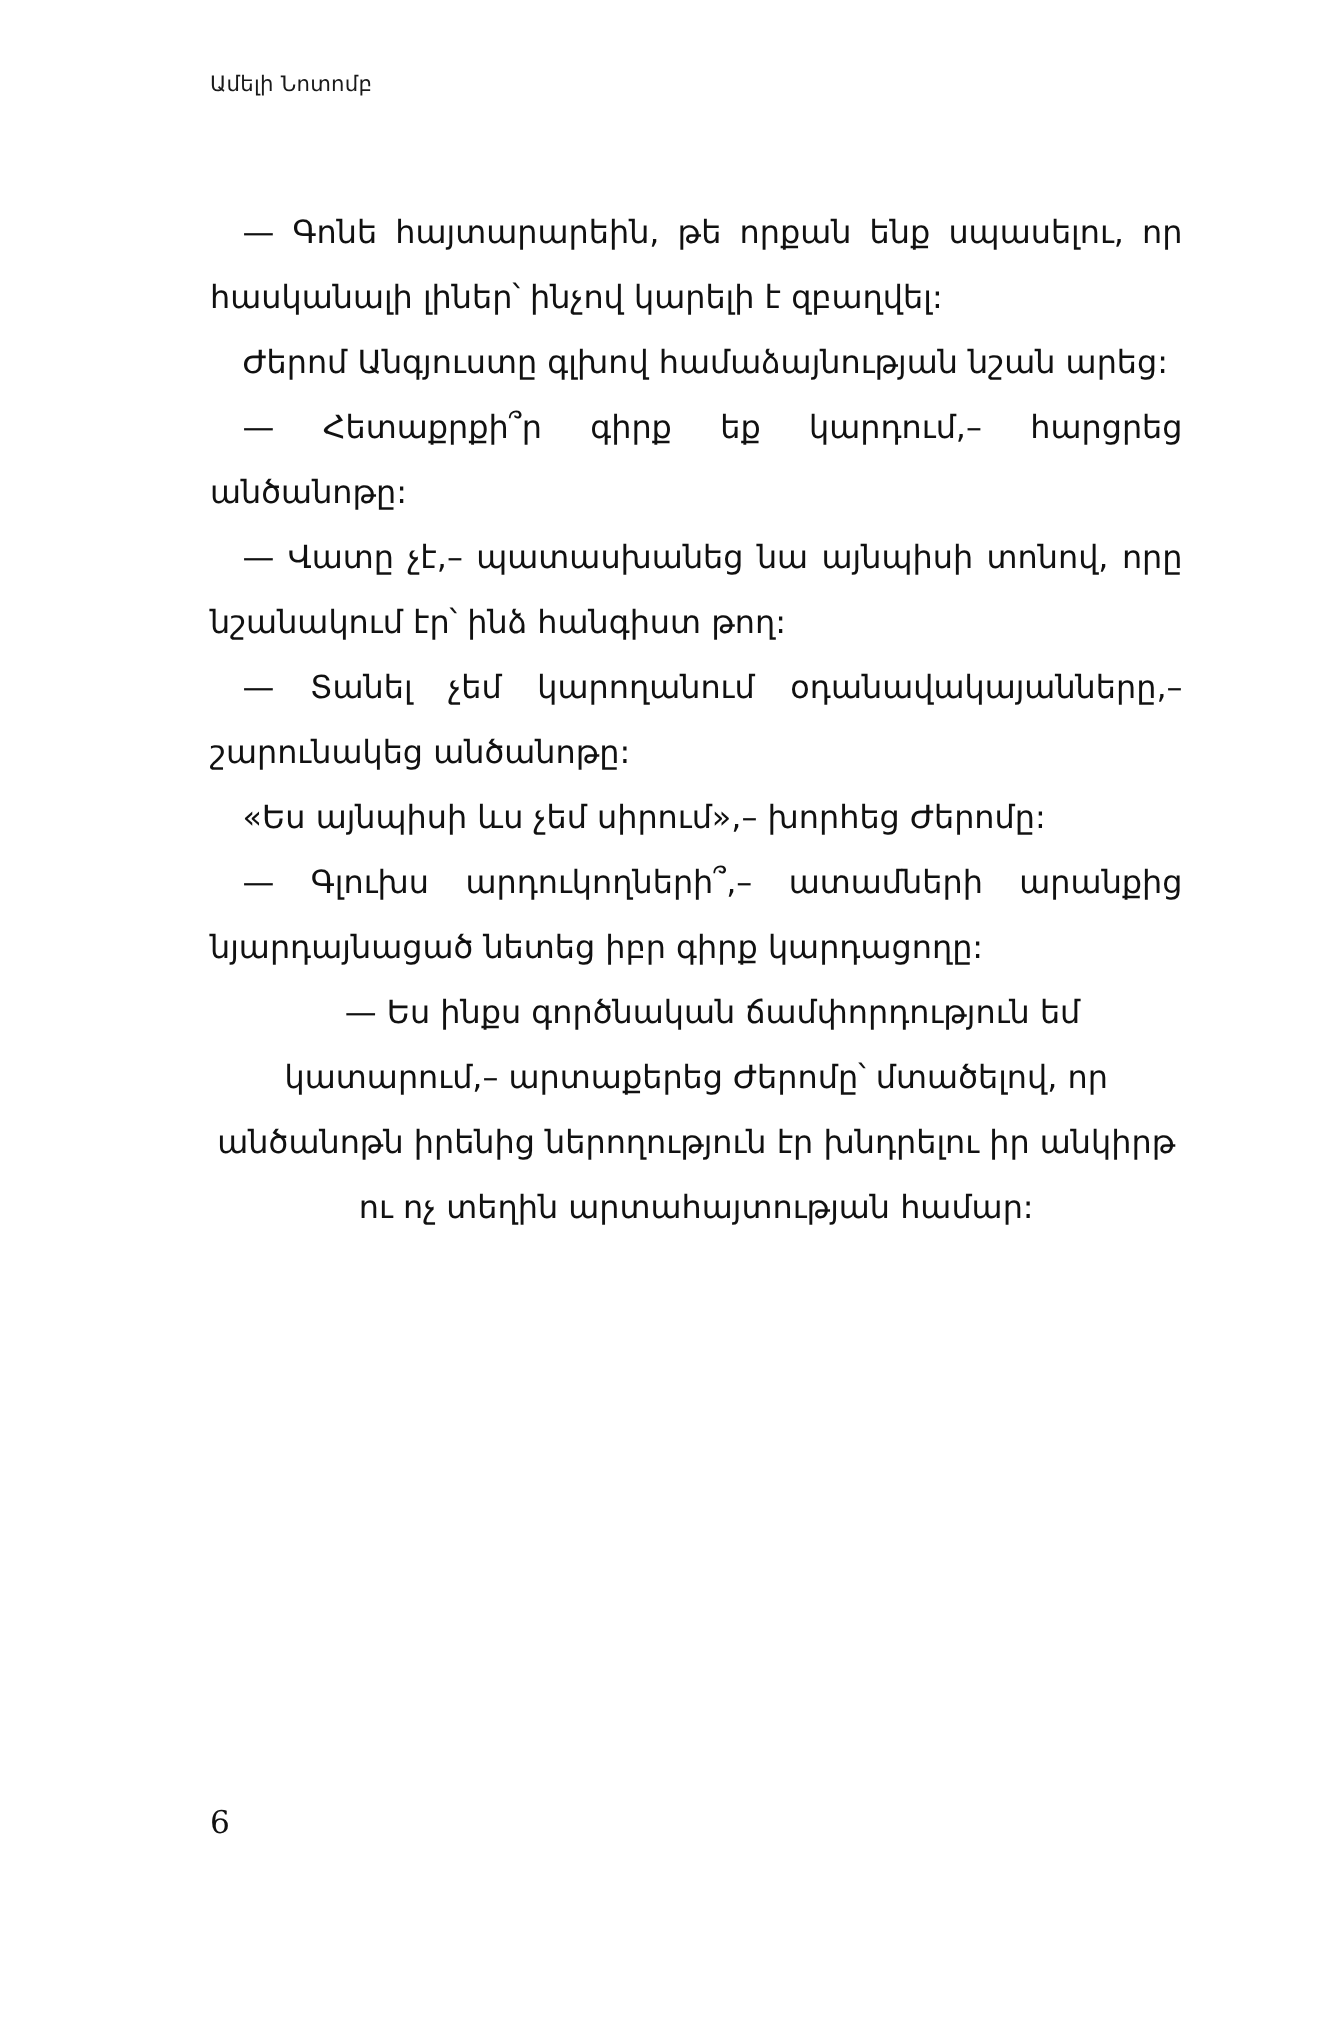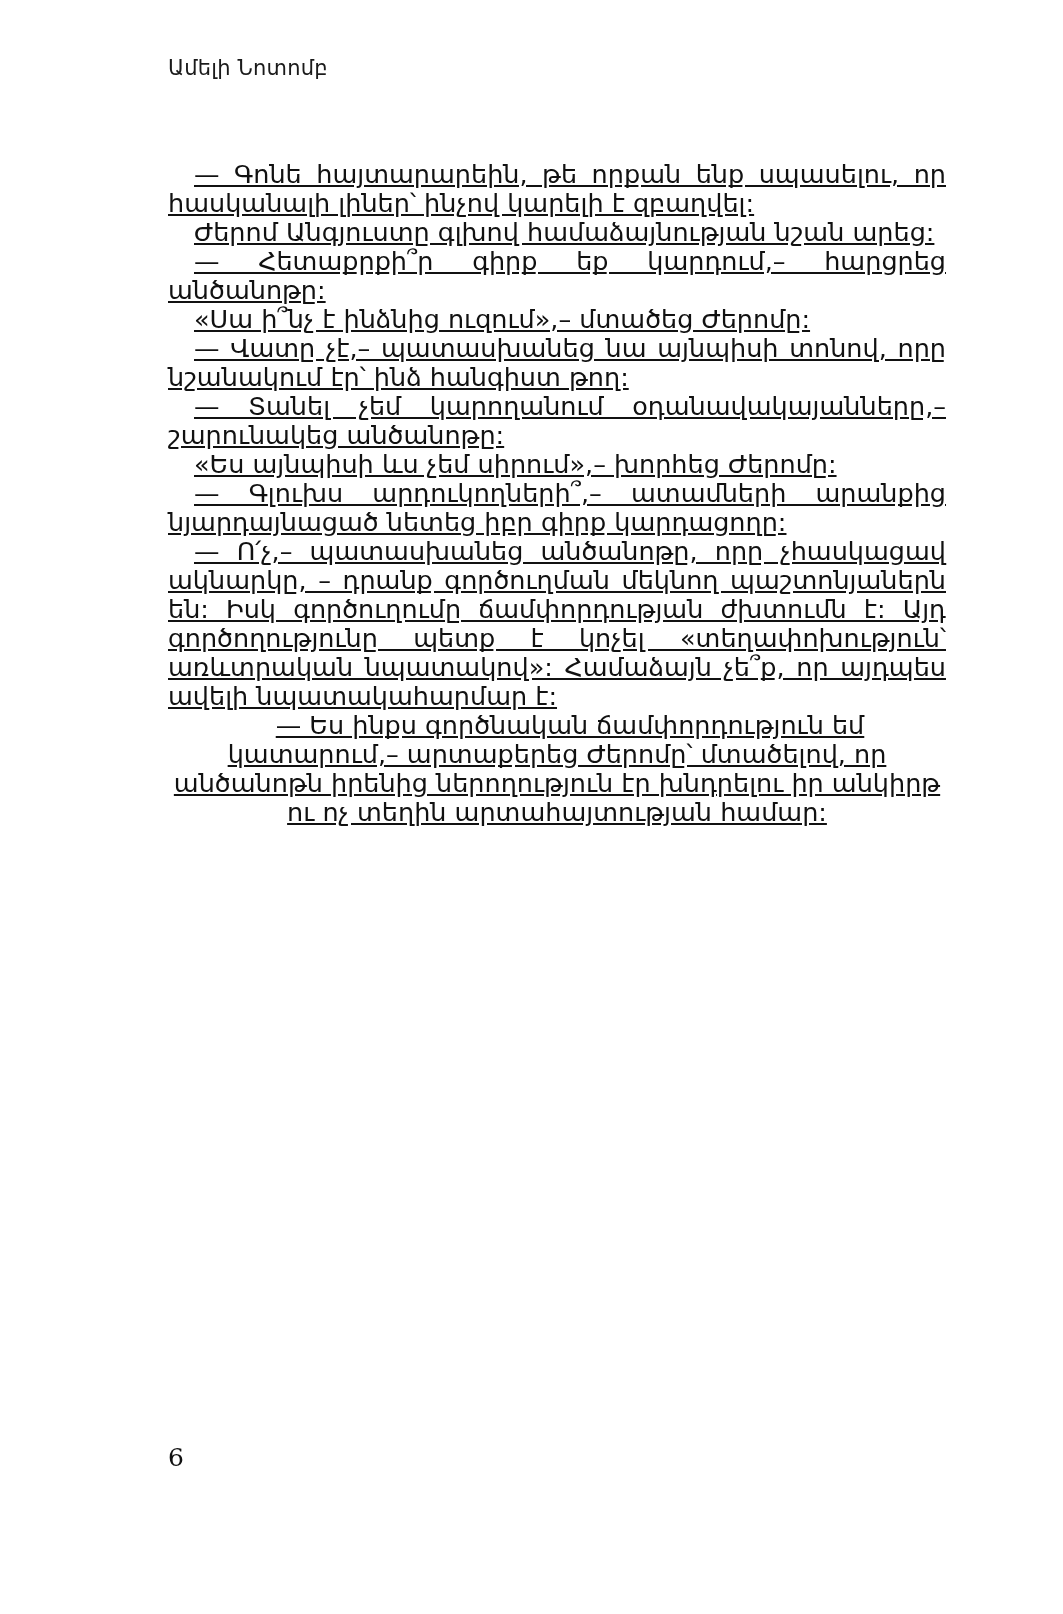--- a/index.html
+++ b/index.html
@@ -22,48 +22,47 @@
     background: #ffffff;
     box-sizing: border-box;
   }
 
   
   .running-header {
     position: absolute;
     left: 168px;
     top: 57px;
     font-family: "DejaVu Sans", sans-serif;
-    font-size: 21px;
+    font-size: 17px;
     line-height: 22px;
     color: #1a1a1a;
     letter-spacing: 0.2px;
     white-space: nowrap;
   }
 
   
   .text-block {
     position: absolute;
     left: 168px;
     top: 160px;
     width: 778px;
   }
 
   .para {
     margin: 0;
     font-family: "DejaVu Sans", sans-serif;
     font-size: 25.5px;
-    line-height: 29px;
+    line-height: 52px;
     color: #111111;
     text-align: justify;
     text-justify: inter-word;
     text-indent: 26px;
     -webkit-hyphens: none;
     hyphens: none;
     word-spacing: 0px;
-    text-decoration: underline;
   }
 
   .para:last-child {
     text-align: center;
   }
 
   
   .folio {
     position: absolute;
     left: 168px;
@@ -78,24 +77,22 @@
 <body>
 
 <div class="page">
 
   <div class="running-header">Ամելի Նոտոմբ</div>
 
   <div class="text-block">
     <p class="para">— Գոնե հայտարարեին, թե որքան ենք սպասելու, որ հասկանալի լիներ՝ ինչով կարելի է զբաղվել:</p>
     <p class="para">Ժերոմ Անգյուստը գլխով համաձայնության նշան արեց:</p>
     <p class="para">— Հետաքրքի՞ր գիրք եք կարդում,– հարցրեց անծանոթը:</p>
-    <p class="para">«Սա ի՞նչ է ինձնից ուզում»,– մտածեց Ժերոմը:</p>
     <p class="para">— Վատը չէ,– պատասխանեց նա այնպիսի տոնով, որը նշանակում էր՝ ինձ հանգիստ թող:</p>
     <p class="para">— Տանել չեմ կարողանում օդանավակայանները,– շարունակեց անծանոթը:</p>
     <p class="para">«Ես այնպիսի ևս չեմ սիրում»,– խորհեց Ժերոմը:</p>
     <p class="para">— Գլուխս արդուկողների՞,– ատամների արանքից նյարդայնացած նետեց իբր գիրք կարդացողը:</p>
-    <p class="para">— Ո՛չ,– պատասխանեց անծանոթը, որը չհասկացավ ակնարկը, – դրանք գործուղման մեկնող պաշտոնյաներն են: Իսկ գործուղումը ճամփորդության ժխտումն է: Այդ գործողությունը պետք է կոչել «տեղափոխություն՝ առևտրական նպատակով»: Համաձայն չե՞ք, որ այդպես ավելի նպատակահարմար է:</p>
     <p class="para">— Ես ինքս գործնական ճամփորդություն եմ կատարում,– արտաքերեց Ժերոմը՝ մտածելով, որ անծանոթն իրենից ներողություն էր խնդրելու իր անկիրթ ու ոչ տեղին արտահայտության համար:</p>
   </div>
 
   <div class="folio">6</div>
 
 </div>
 
 </body></html>

